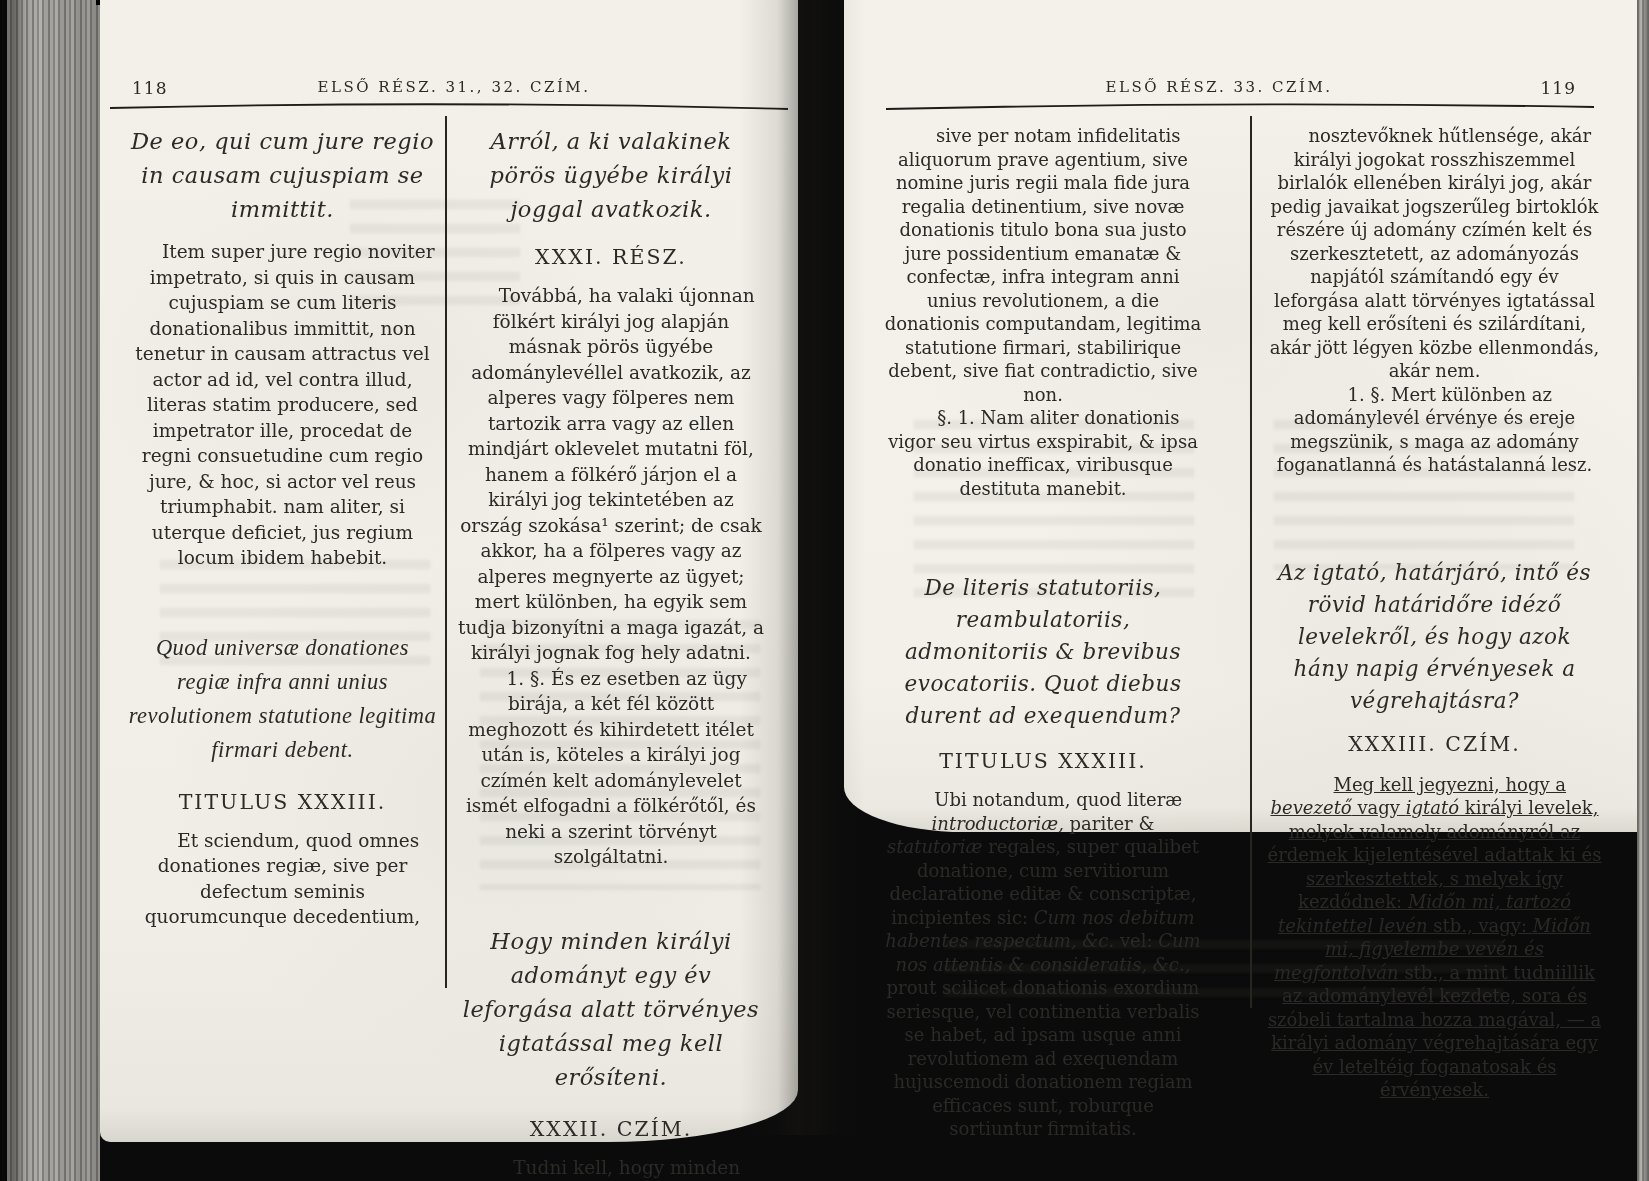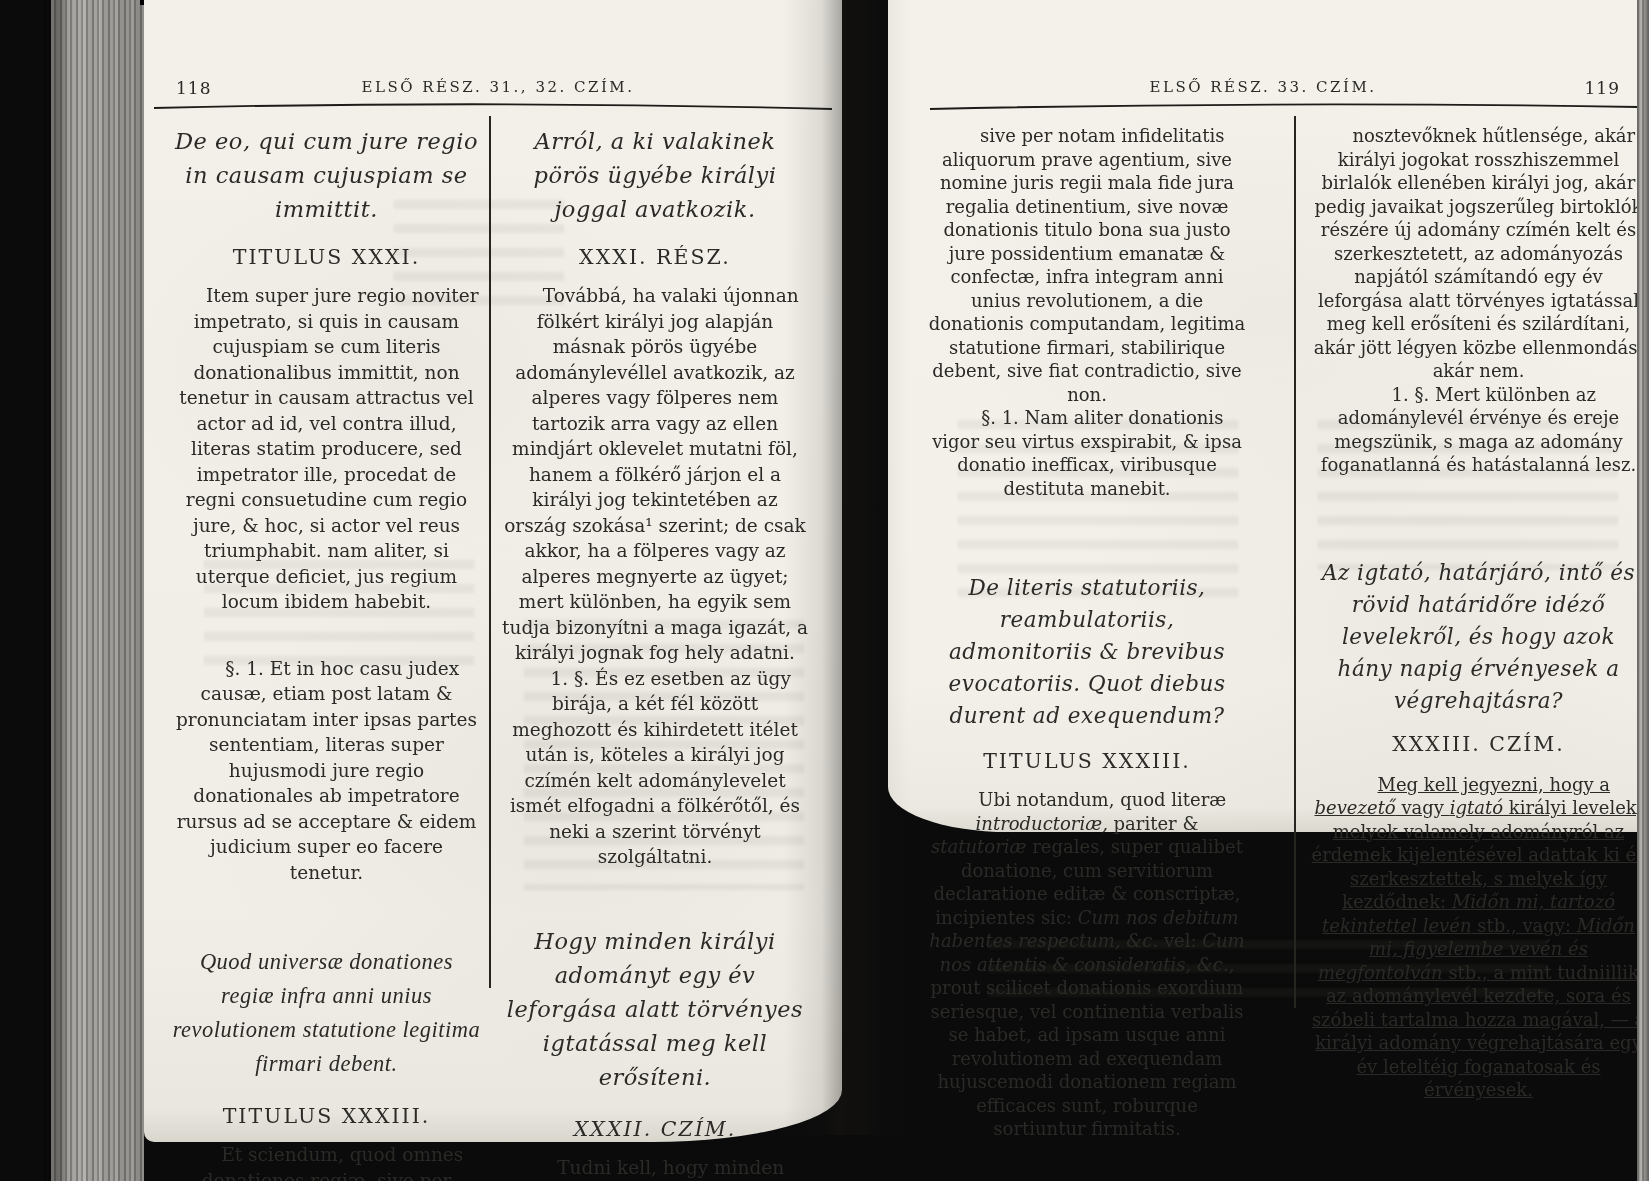--- a/index.html
+++ b/index.html
@@ -2,21 +2,21 @@
 <html><head>
 <meta charset="utf-8">
 <style>
   html, body {
     margin: 0; padding: 0;
     width: 1649px; height: 1181px;
     background: #0b0b0b;
     overflow: hidden;
     font-family: "DejaVu Serif", "Liberation Serif", serif;
   }
-  .book { position: absolute; inset: 0; margin-left: 44px; }
+  .book { position: absolute; inset: 0; }
 
   
   .edge-left {
     position: absolute; left: 0; top: 0; width: 100px; height: 1181px;
     background:
       linear-gradient(90deg, rgba(0,0,0,0.95) 0 7px, rgba(0,0,0,0.45) 7px 14px, rgba(0,0,0,0.12) 30px, rgba(0,0,0,0.28) 100%),
       repeating-linear-gradient(90deg,
         #8f8d88 0 2px, #c6c4bf 2px 5px, #a09e99 5px 7px,
         #d2d0cb 7px 10px, #969490 10px 12px, #bfbdb8 12px 16px);
   }
@@ -112,21 +112,21 @@
   .lp-p2    { margin-top: 41px !important; }
   .lp-head2 { margin-top: 60px !important; font-family: Liberation Serif, serif; }
   .lp-tit2  { margin-top: 22px !important; }
   .lp-p3    { margin-top: 13px !important; }
 
   .lp2-head1 { margin-top: 6px !important; }
   .lp2-tit1  { margin-top: 18px !important; }
   .lp2-p1    { margin-top: 13px !important; }
   .lp2-p2    { margin-top: 0 !important; }
   .lp2-head2 { margin-top: 54px !important; }
-  .lp2-tit2  { margin-top: 22px !important; font-style: italic; }
+  .lp2-tit2  { margin-top: 22px !important; }
   .lp2-p3    { margin-top: 13px !important; }
 
   
   .rp-p1    { margin-top: 6px !important; }
   .rp-p2    { margin-top: 0 !important; }
   .rp-head  { margin-top: 72px !important; }
   .rp-tit   { margin-top: 16px !important; }
   .rp-p3    { margin-top: 14px !important; }
 
   .rp2-p1   { margin-top: 6px !important; }
@@ -160,23 +160,21 @@
       <path d="M2,8 Q340,0 680,9" stroke="#1d1c19" stroke-width="1.8" fill="none"></path>
     </svg>
 
     <div class="ghost" style="left:250px; top:200px; width:170px; height:120px;"></div>
     <div class="ghost" style="left:60px; top:560px; width:270px; height:110px;"></div>
     <div class="ghost" style="left:380px; top:620px; width:280px; height:270px;"></div>
 
     <div class="cols">
       <div class="col la">
         <p class="sec-head lp-head1">De eo, qui cum jure regio in causam cujuspiam se immittit.</p>
-        <p class="titulus lp-tit1">TITULUS XXXI.</p>
         <p class="lp-p1">Item super jure regio noviter impetrato, si quis in causam cujuspiam se cum literis donationalibus immittit, non tenetur in causam attractus vel actor ad id, vel contra illud, literas statim producere, sed impetrator ille, procedat de regni consuetudine cum regio jure, &amp; hoc, si actor vel reus triumphabit. nam aliter, si uterque deficiet, jus regium locum ibidem habebit.</p>
-        <p class="lp-p2">§. 1. Et in hoc casu judex causæ, etiam post latam &amp; pronunciatam inter ipsas partes sententiam, literas super hujusmodi jure regio donationales ab impetratore rursus ad se acceptare &amp; eidem judicium super eo facere tenetur.</p>
         <p class="sec-head lp-head2">Quod universæ donationes regiæ infra anni unius revolutionem statutione legitima firmari debent.</p>
         <p class="titulus lp-tit2">TITULUS XXXIII.</p>
         <p class="lp-p3">Et sciendum, quod omnes donationes regiæ, sive per defectum seminis quorumcunque decedentium,</p>
 
       </div>
       <div class="col-divider"></div>
       <div class="col hu">
         <p class="sec-head lp2-head1">Arról, a ki valakinek pörös ügyébe királyi joggal avatkozik.</p>
         <p class="titulus lp2-tit1">XXXI. RÉSZ.</p>
         <p class="lp2-p1">Továbbá, ha valaki újonnan fölkért királyi jog alapján másnak pörös ügyébe adománylevéllel avatkozik, az alperes vagy fölperes nem tartozik arra vagy az ellen mindjárt oklevelet mutatni föl, hanem a fölkérő járjon el a királyi jog tekintetében az ország szokása¹ szerint; de csak akkor, ha a fölperes vagy az alperes megnyerte az ügyet; mert különben, ha egyik sem tudja bizonyítni a maga igazát, a királyi jognak fog hely adatni.</p>

